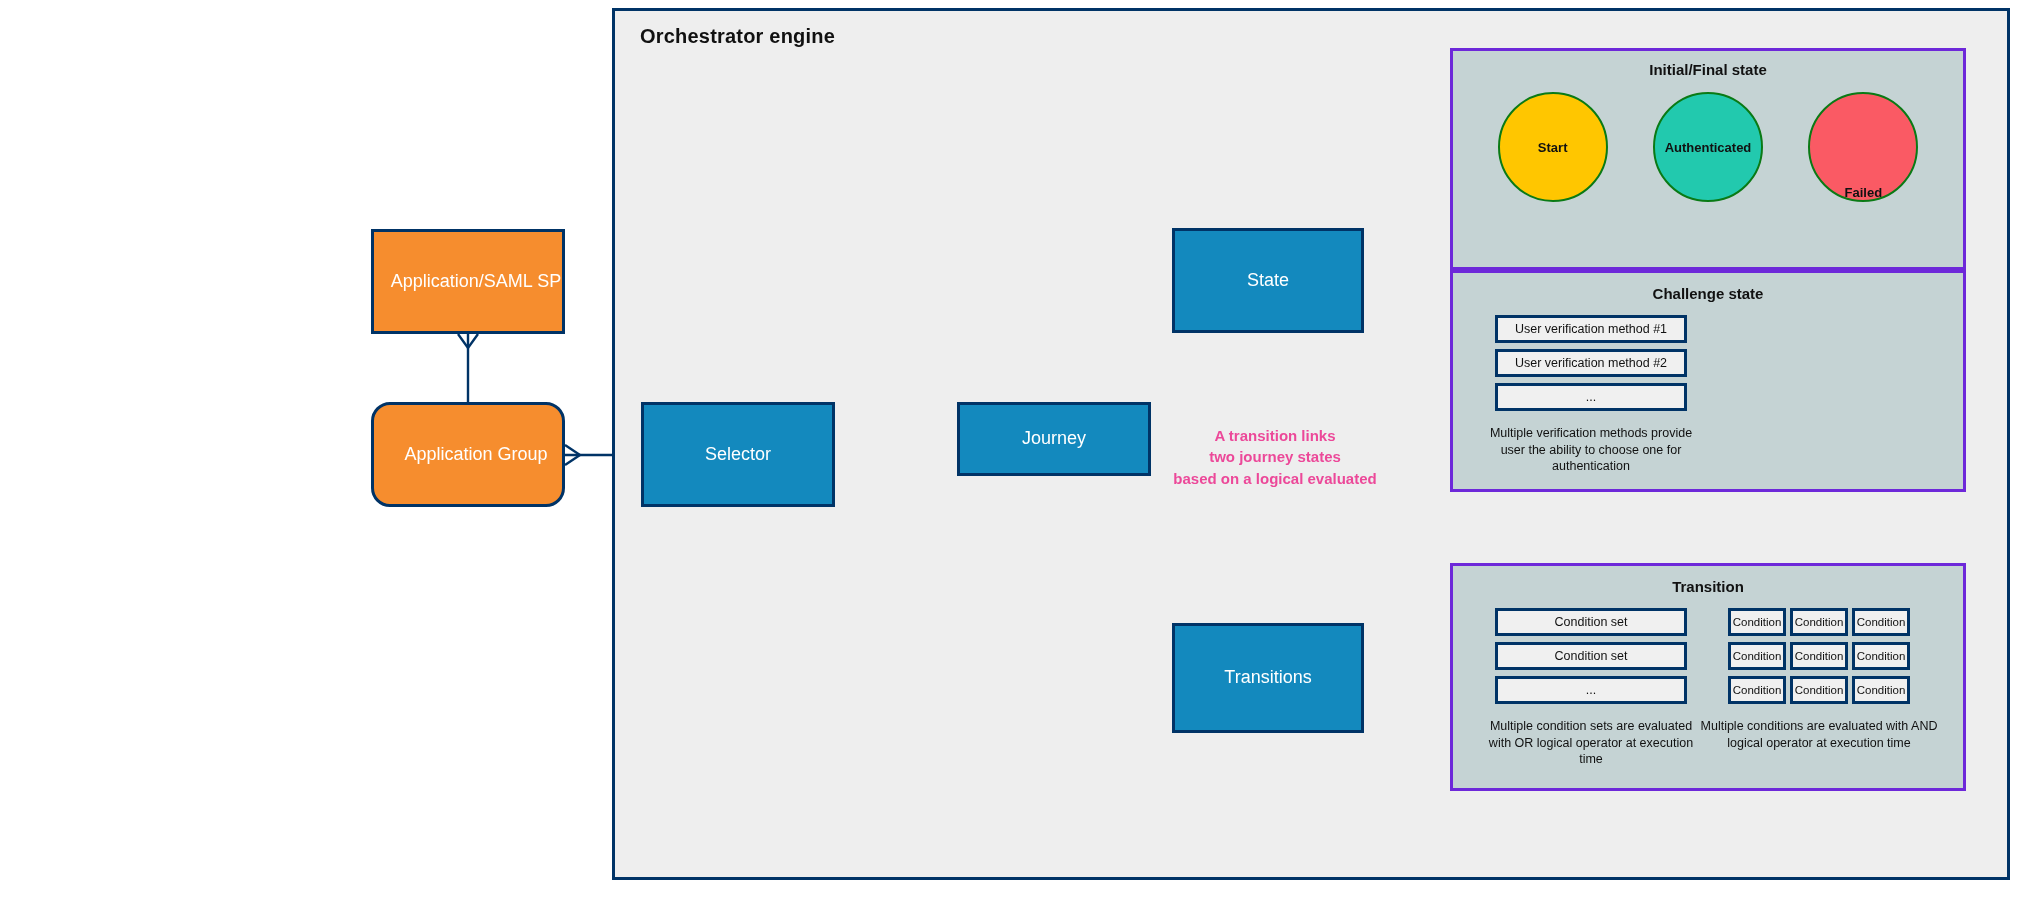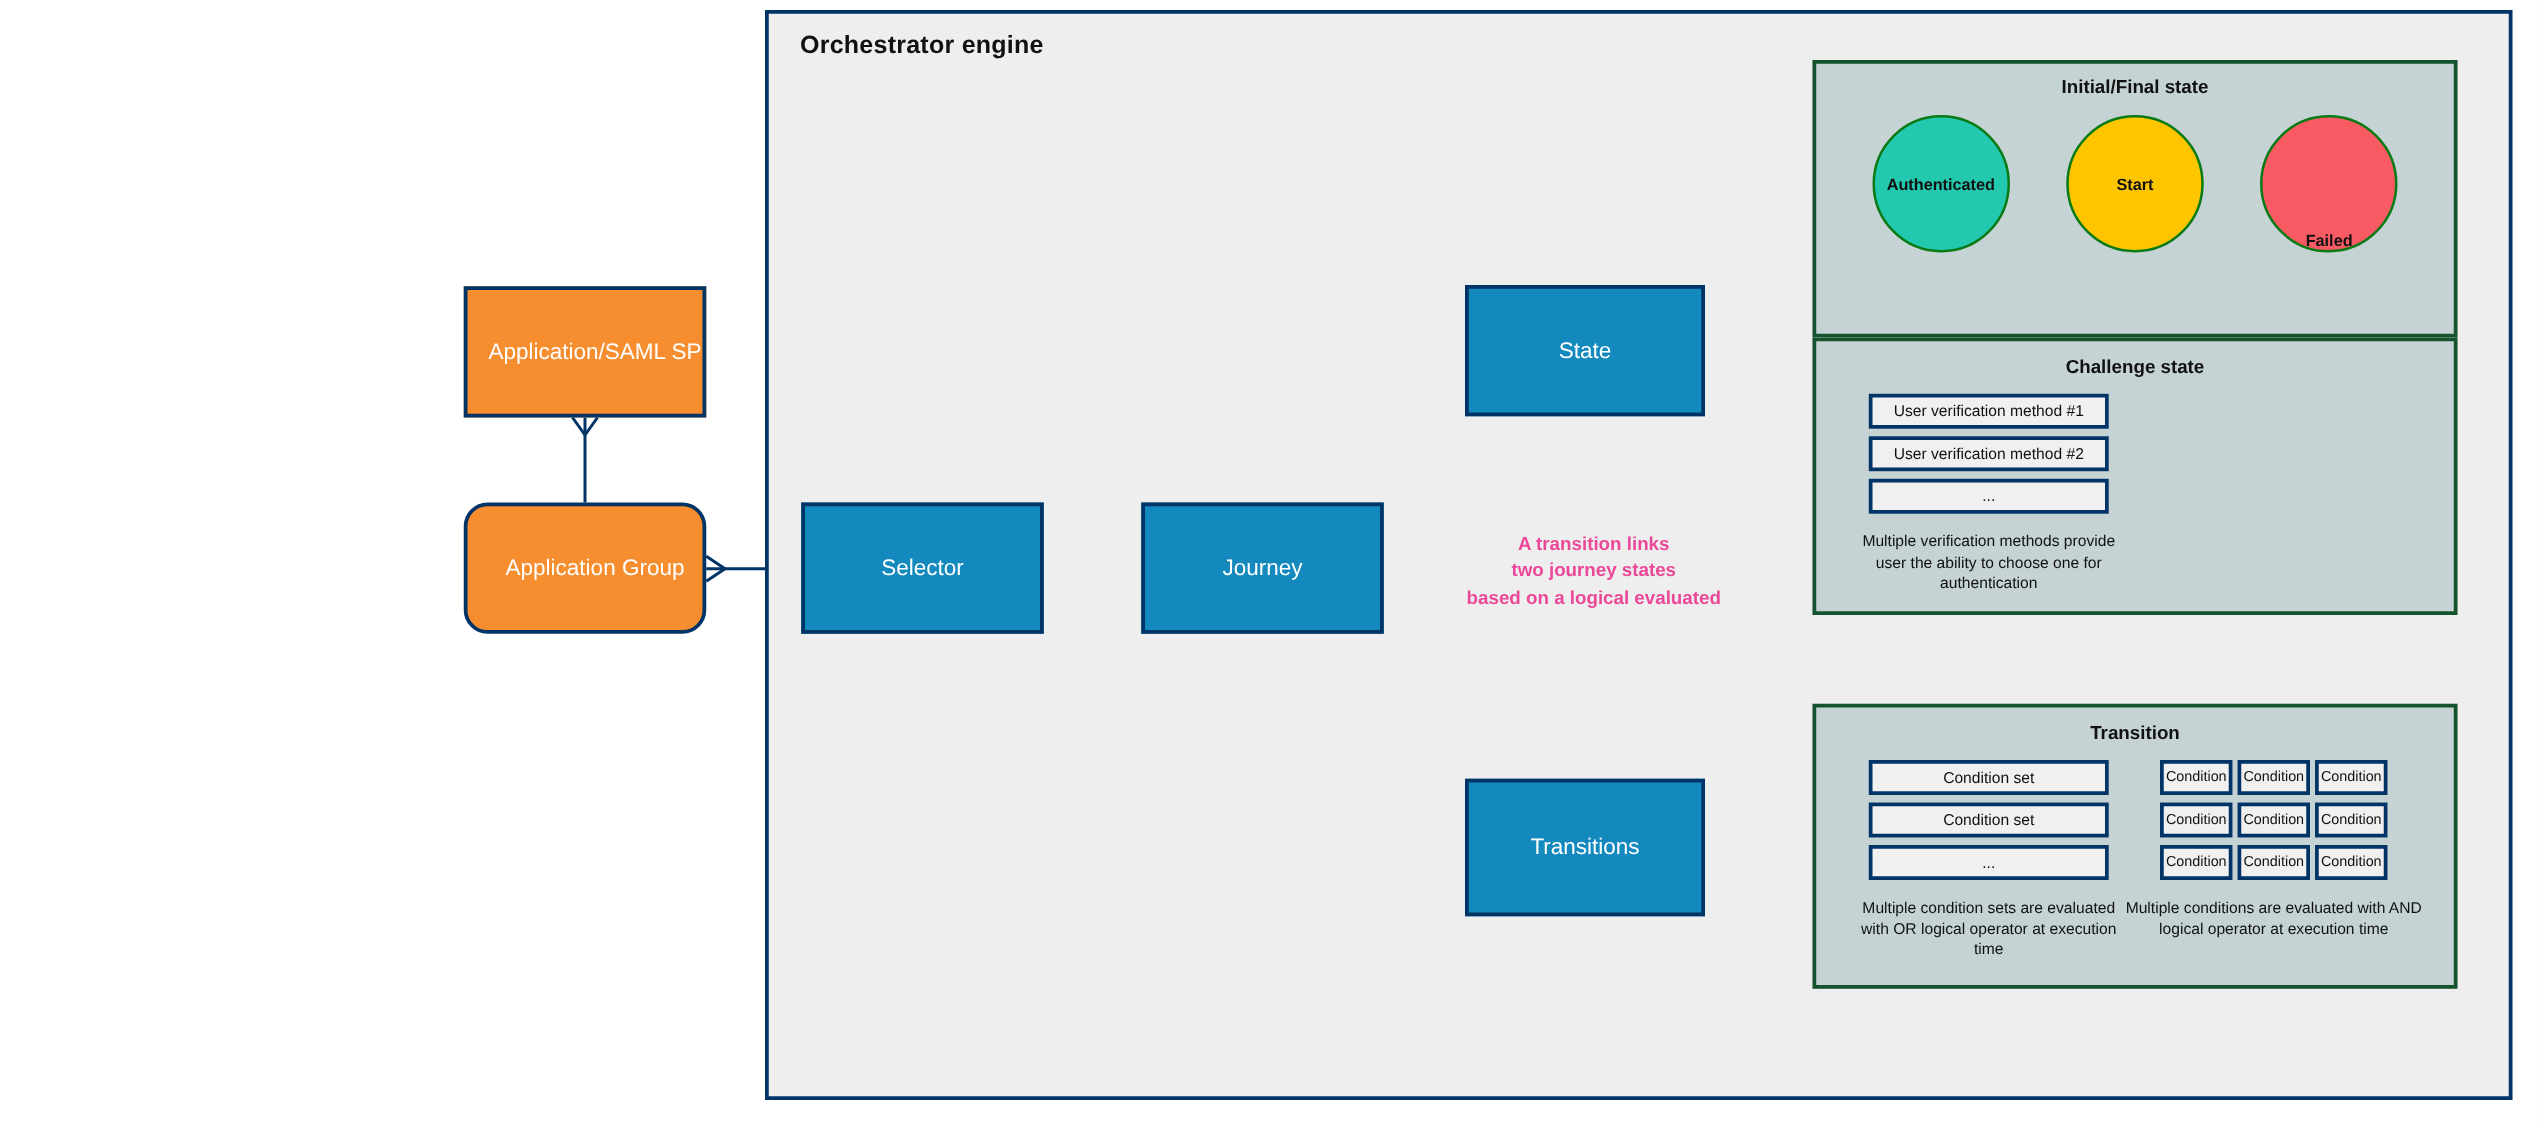--- a/index.html
+++ b/index.html
@@ -27,35 +27,35 @@
     border:3px solid #003366;
     display:flex;align-items:center;justify-content:center;
     color:#ffffff;font-size:18px;line-height:1.2;text-align:center;
   }
   .node.orange{background:#F68D2E;padding-left:16px;}
   .node.blue{background:#1389BE;}
 
   #node-app   {left:371px;top:229px;width:194px;height:105px;}
   #node-group {left:371px;top:402px;width:194px;height:105px;}
   #node-selector{left:641px;top:402px;width:194px;height:105px;}
-  #node-journey {left:913px;top:402px;width:194px;height:105px;}
+  #node-journey {left:957px;top:402px;width:194px;height:74px;}
   #node-state   {left:1172px;top:228px;width:192px;height:105px;}
   #node-trans   {left:1172px;top:623px;width:192px;height:110px;}
 
   
   .center-note{
     position:absolute;left:1130px;top:425px;width:290px;
     text-align:center;font-size:15px;font-weight:bold;color:#ec4899;
     line-height:1.42;
   }
 
   
   .panel{
     position:absolute;box-sizing:border-box;
-    background:#C5D3D4;border:3px solid #14532d;
+    background:#C5D3D4;border:3px solid #6d28d9;
   }
   #panel-initial  {left:1450px;top:48px;width:516px;height:222px;}
   #panel-challenge{left:1450px;top:270px;width:516px;height:222px;}
   #panel-transition{left:1450px;top:563px;width:516px;height:228px;}
 
   .panel-title{
     width:100%;text-align:center;font-size:15px;font-weight:bold;
     color:#111111;margin-top:12px;
   }
 
@@ -182,25 +182,25 @@
 
   <div class="center-note">
     <div>A transition links</div>
     <div>two journey states</div>
     <div>based on a logical evaluated</div>
   </div>
 
   <div class="panel" id="panel-initial" style="background: rgb(197, 211, 212);">
     <div class="panel-title" id="initial-title">Initial/Final state</div>
     <div class="circles">
+      <div class="circ" style="background: rgb(255, 198, 0); border-color: rgb(10, 122, 21);">
+        <span>Start</span>
+      </div>
       <div class="circ" style="background: rgb(34, 201, 174); border-color: rgb(10, 122, 21);">
         <span>Authenticated</span>
-      </div>
-      <div class="circ" style="background: rgb(255, 198, 0); border-color: rgb(10, 122, 21);">
-        <span>Start</span>
       </div>
       <div class="circ" style="background: rgb(250, 90, 100); border-color: rgb(10, 122, 21); align-items: flex-end;">
         <span>Failed</span>
       </div>
     </div>
   </div>
 
   <div class="panel" id="panel-challenge" style="background: rgb(197, 211, 212);">
     <div class="panel-title">Challenge state</div>
   </div>

